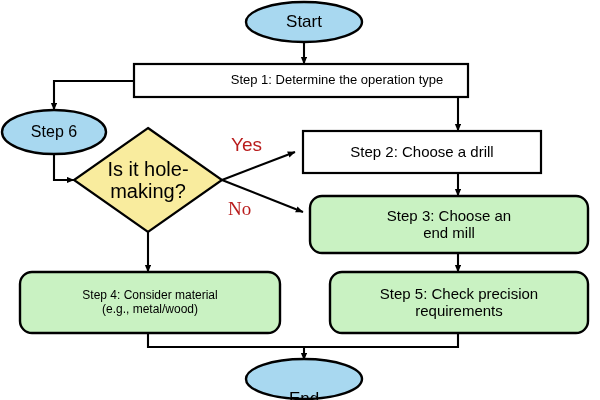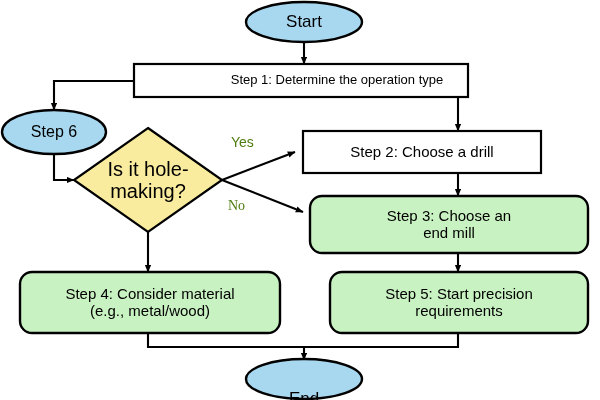--- a/index.html
+++ b/index.html
@@ -32,22 +32,22 @@
     align-items: center;
     justify-content: center;
     text-align: center;
     color: #000000;
     pointer-events: none;
     line-height: 1.12;
     white-space: pre-line;
   }
   .edge-label {
     position: absolute;
-    color: #4d7c0f;
-    font-size: 14px;
+    color: #b91c1c;
+    font-size: 19px;
     white-space: nowrap;
   }
 </style>
 </head>
 <body>
 
 <div id="flowchart-canvas">
 
   <svg class="layer" viewBox="0 0 600 400">
     <defs>
@@ -112,24 +112,24 @@
   <div class="node-label" style="left:2px; top:110px; width:104px; height:44px; font-size:16px;">Step 6</div>
 
   <div class="node-label" style="left:88px; top:152px; width:120px; height:56px; font-size:20px;">Is it hole-
 making?</div>
 
   <div class="node-label" style="left:303px; top:131px; width:238px; height:42px; font-size:15px;">Step 2: Choose a drill</div>
 
   <div class="node-label" style="left:310px; top:196px; width:278px; height:57px; font-size:15px;">Step 3: Choose an
 end mill</div>
 
-  <div class="node-label" style="left:20px; top:272px; width:260px; height:61px; font-size:15px;">Step 4: Consider material
+  <div class="node-label" style="left:20px; top:272px; width:260px; height:61px; font-size:12px;">Step 4: Consider material
 (e.g., metal/wood)</div>
 
-  <div class="node-label" style="left:330px; top:272px; width:258px; height:61px; font-size:15px;">Step 5: Start precision
+  <div class="node-label" style="left:330px; top:272px; width:258px; height:61px; font-size:15px;">Step 5: Check precision
 requirements</div>
 
   <div class="node-label" style="left:246px; top:359px; width:116px; height:40px; font-size:17px;margin-top:20px;">End</div>
 
   <div class="edge-label" style="left:231px; top:134px;">Yes</div>
 
   <div class="edge-label" style="left:228px; top:198px;font-family:Liberation Serif, serif;">No</div>
 
 </div>
 

